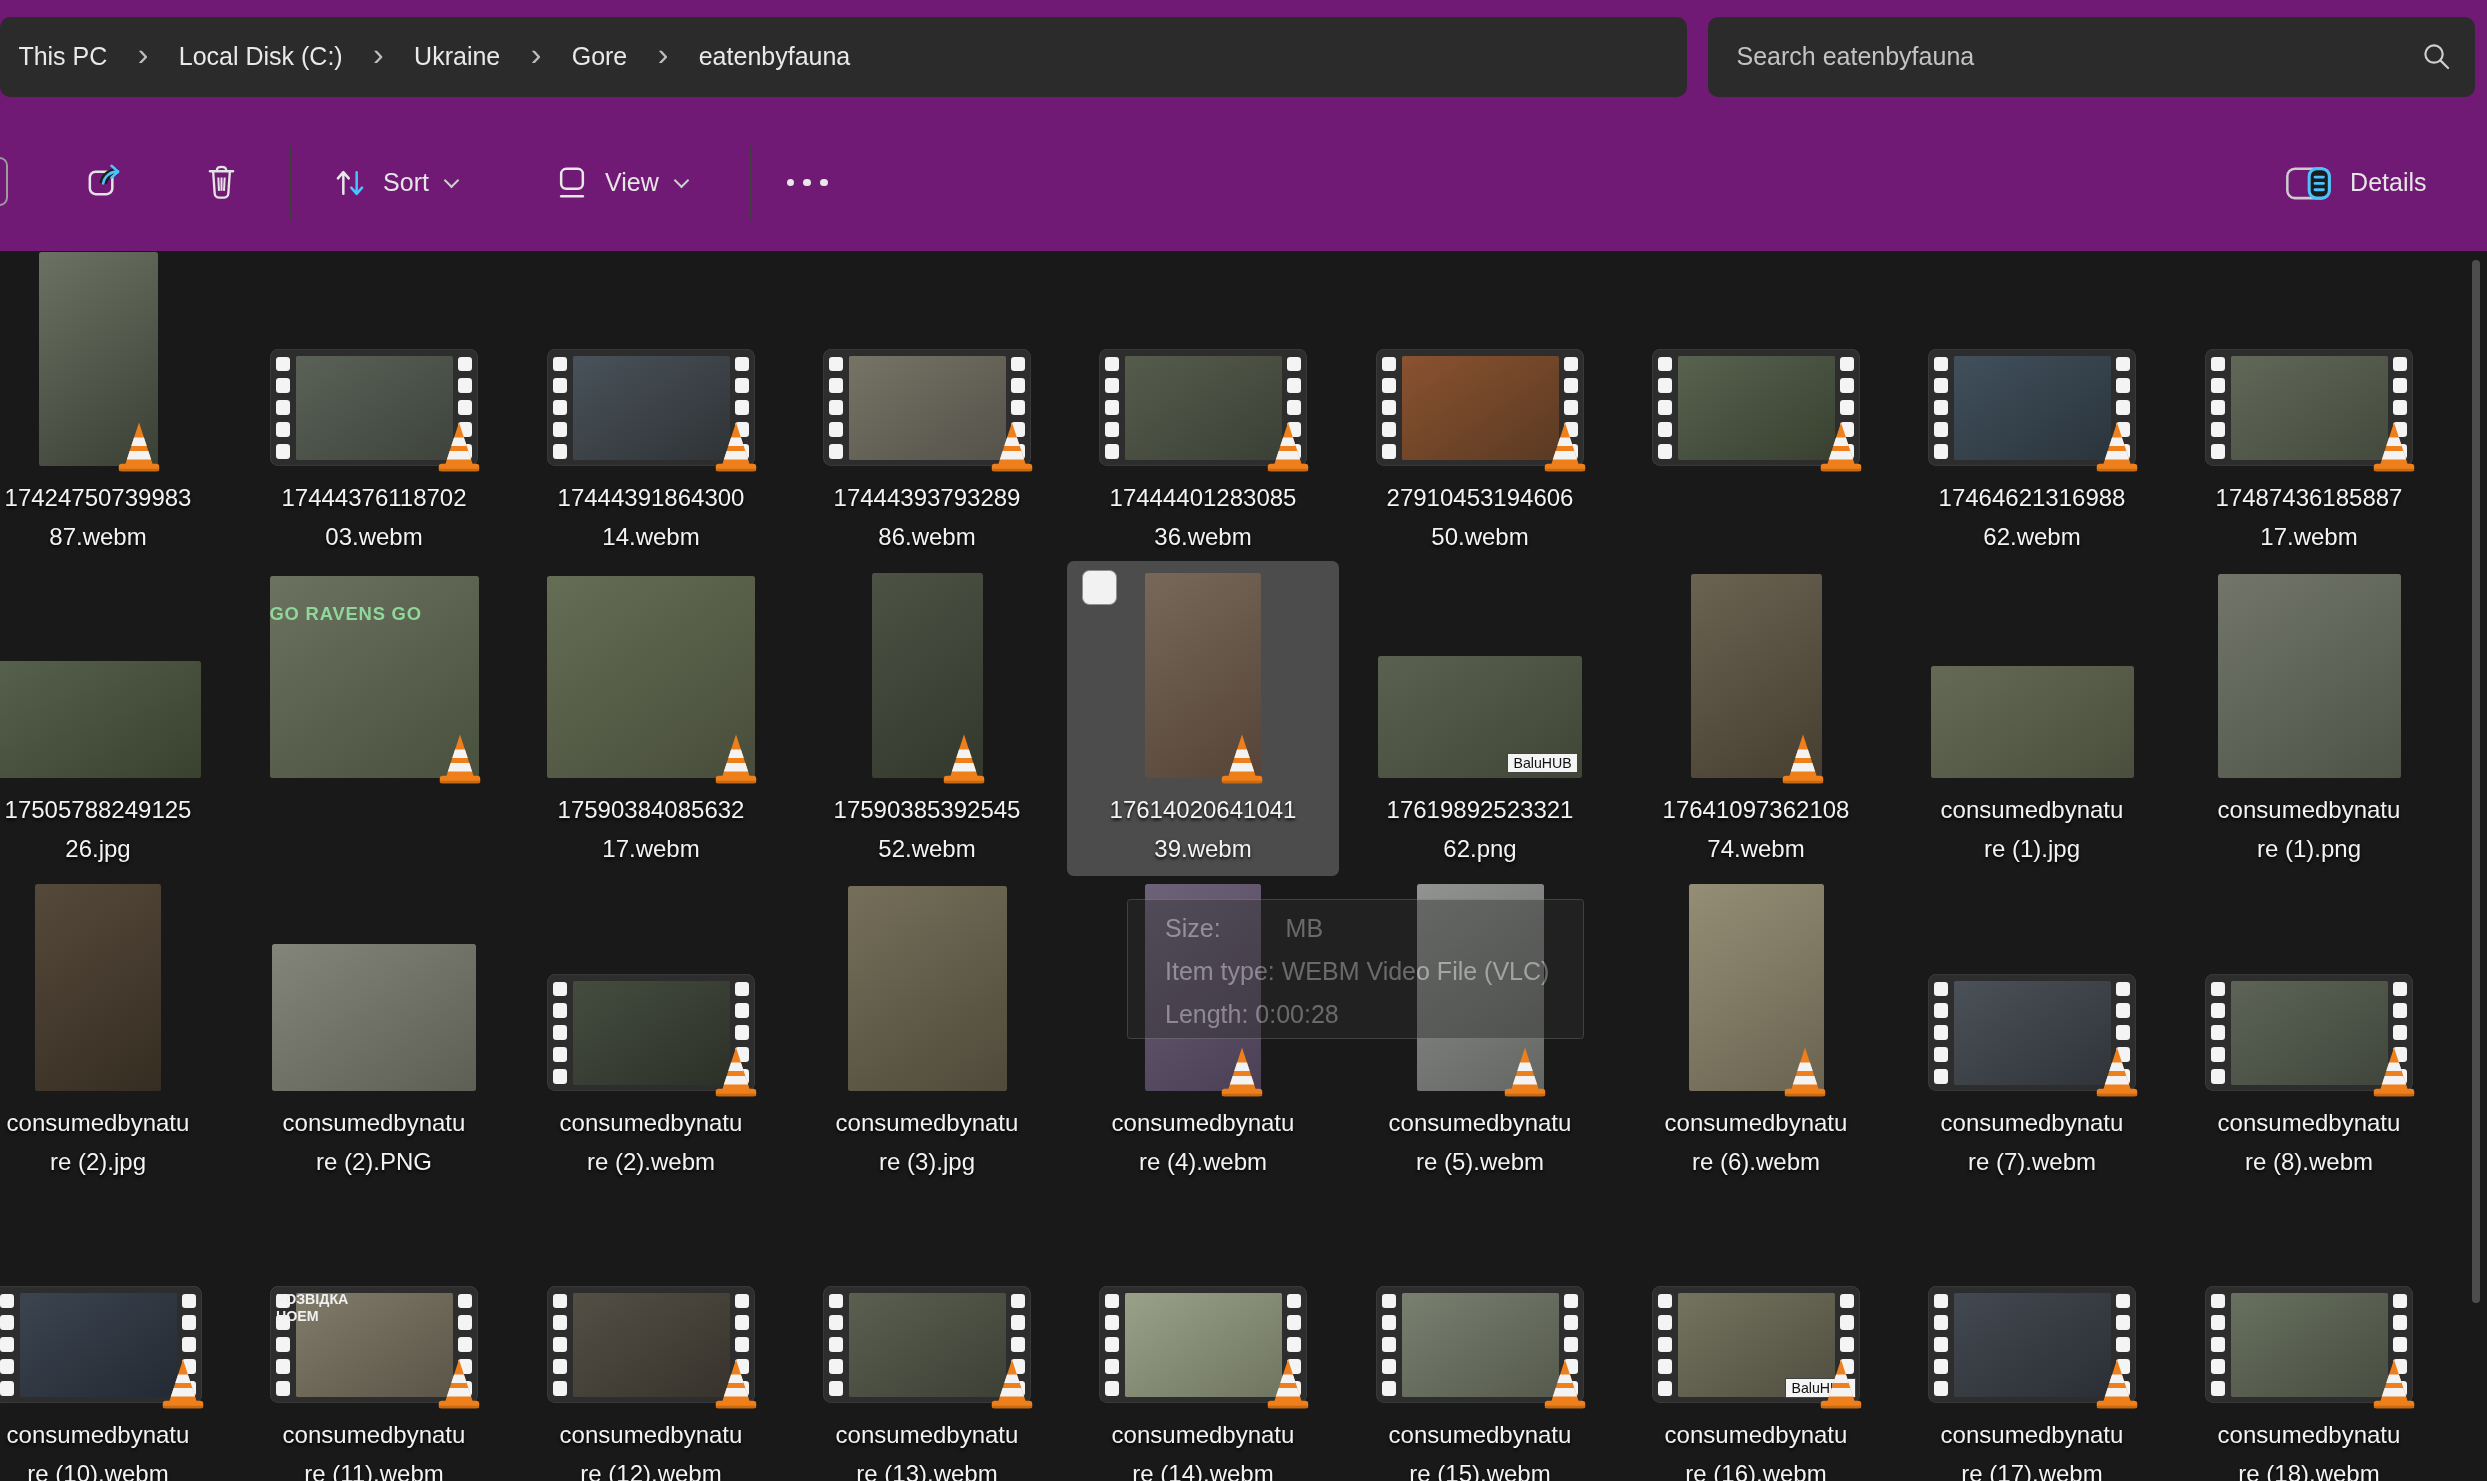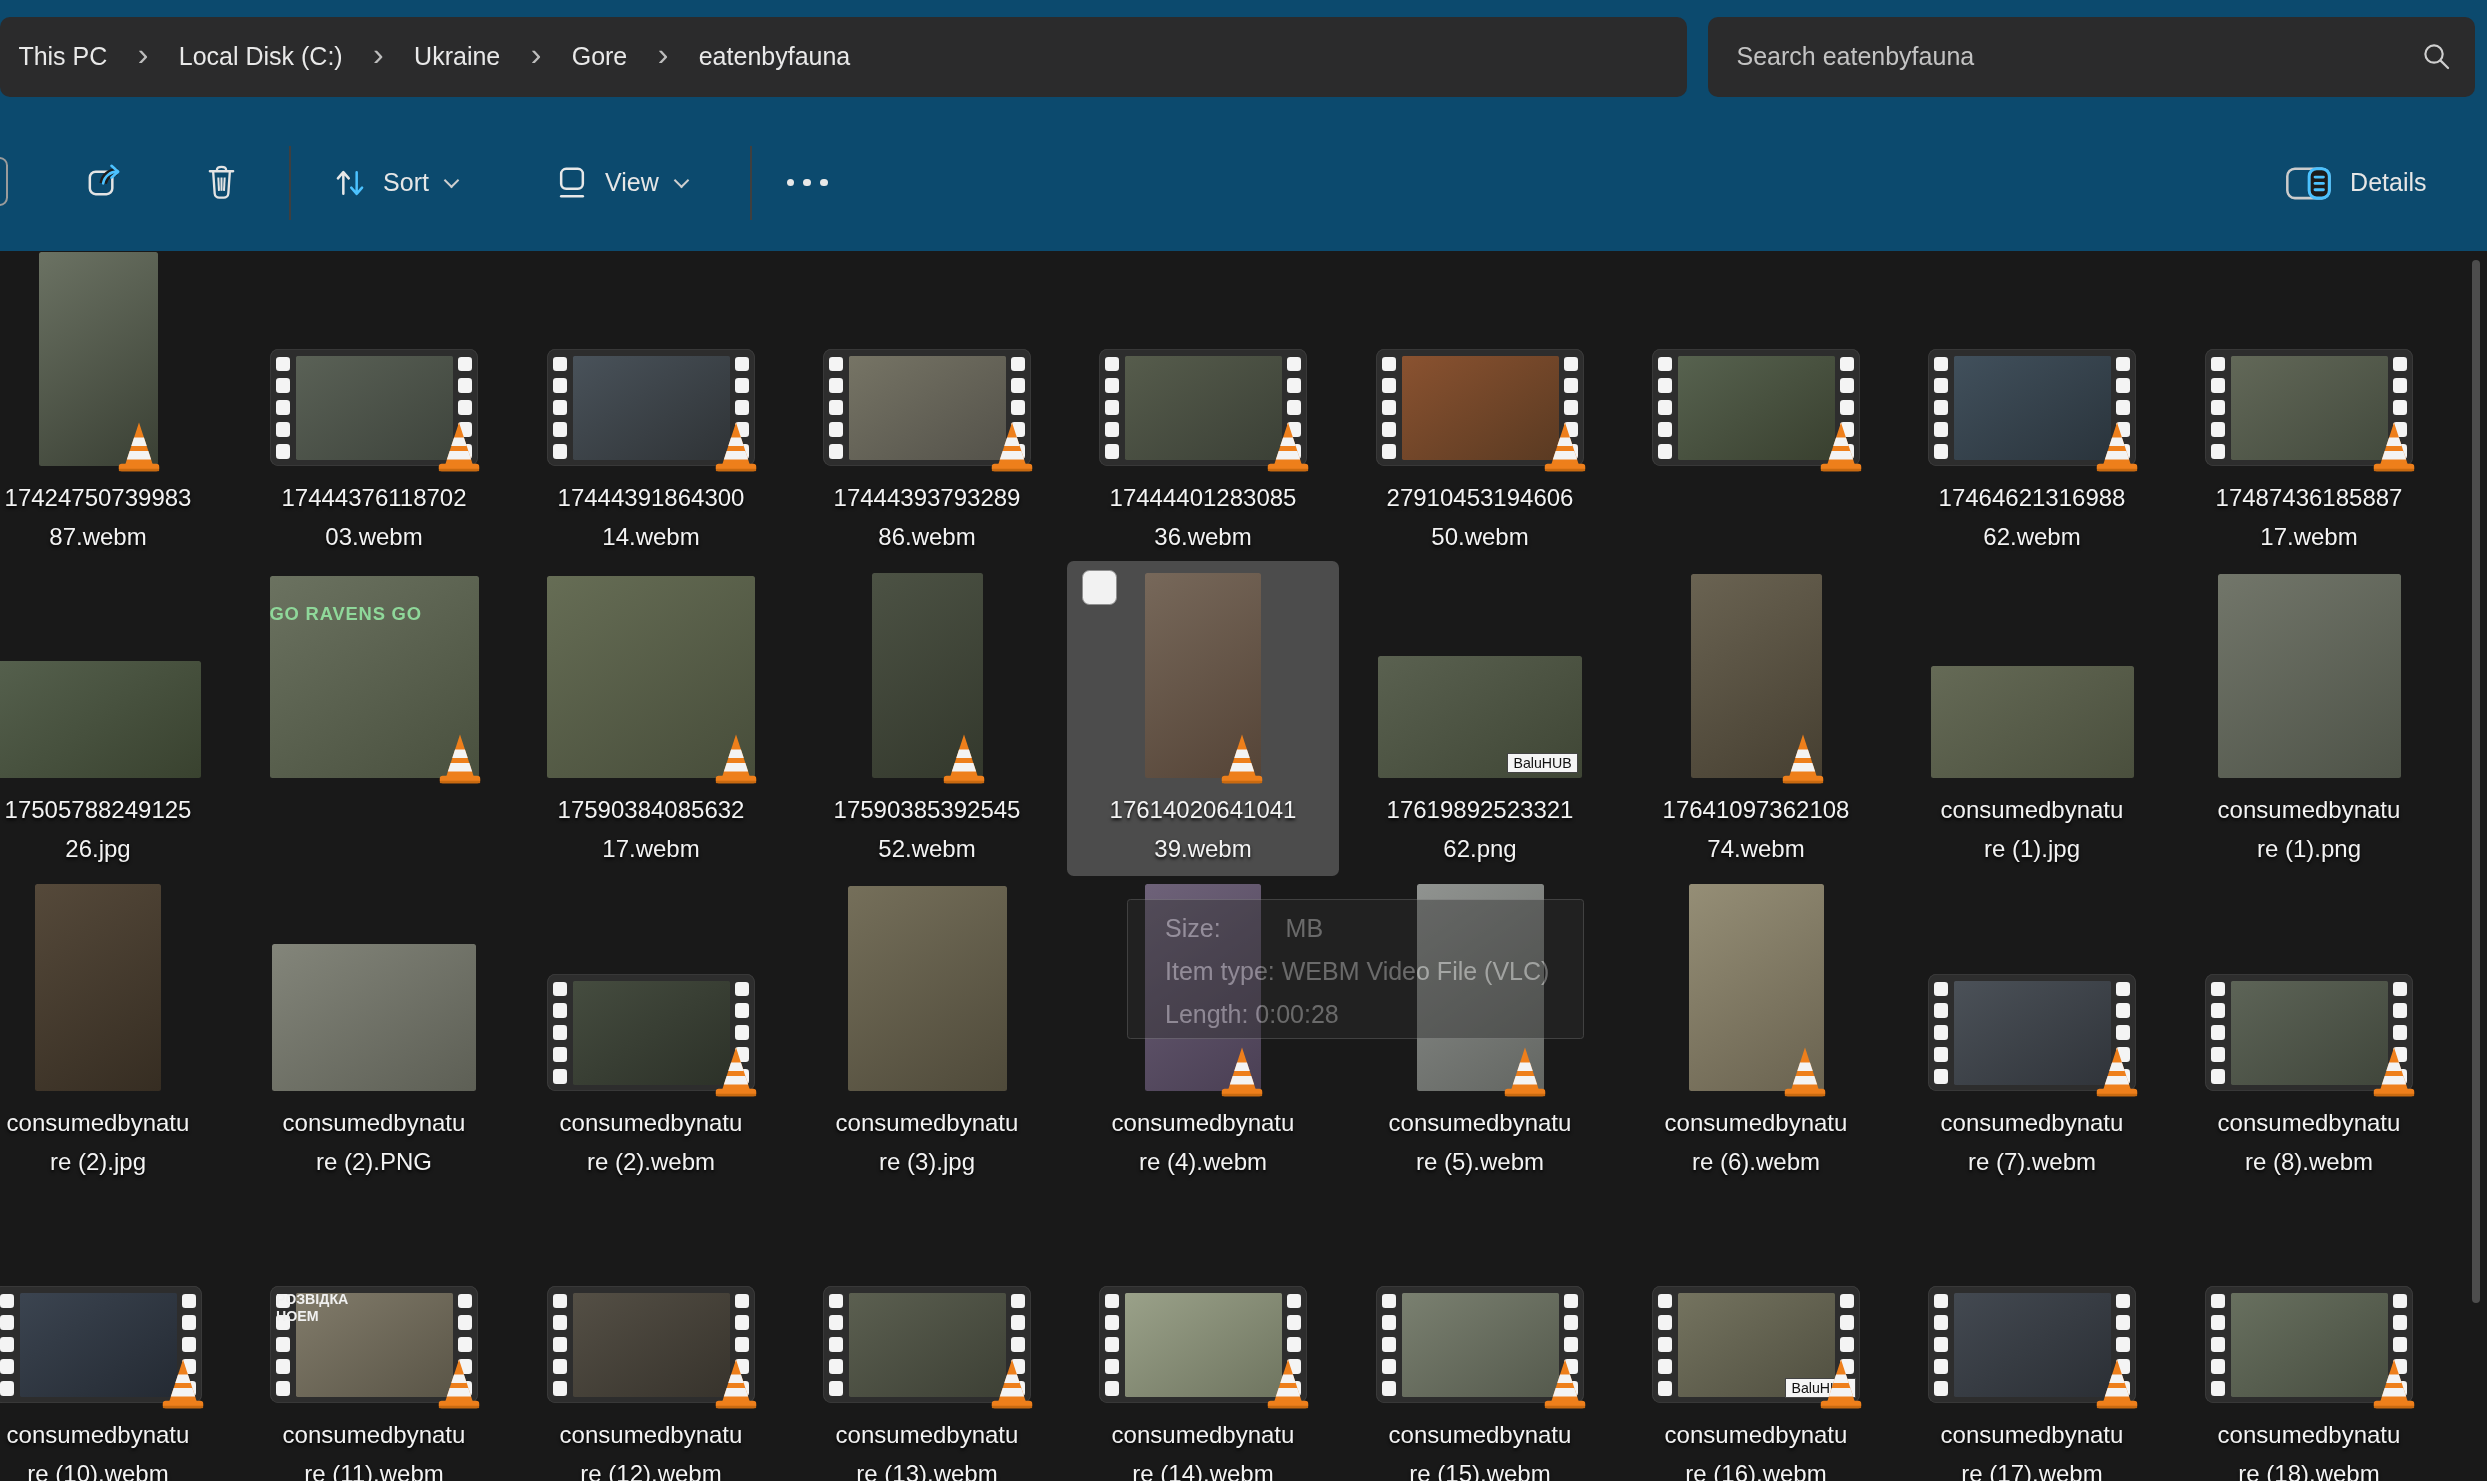--- a/index.html
+++ b/index.html
@@ -4,21 +4,21 @@
 <style>
   * { margin:0; padding:0; box-sizing:border-box; }
   html,body { width:2487px; height:1481px; overflow:hidden; }
   body {
     background:#191919;
     font-family:"Liberation Sans", sans-serif;
     color:#f1f1f1;
     position:relative;
   }
   
-  .header { position:absolute; left:0; top:0; width:2487px; height:251px; background:#0c4a6e; z-index:5; }
+  .header { position:absolute; left:0; top:0; width:2487px; height:251px; background:#701a75; z-index:5; }
   .addressbar {
     position:absolute; left:0; top:16.7px; width:1687px; height:80px;
     background:#2b2b2c; border-radius:10px;
     display:flex; align-items:center; padding-left:10px;
     font-size:25px; color:#e9e9e9; white-space:nowrap;
   }
   .crumb { padding:5px 8.4px; border-radius:5px; cursor:default; }
   .crumb-sep { color:#bdbdbd; font-size:32px; margin:0 22px 5px 22px; line-height:0; }
   .searchbar {
     position:absolute; left:1708px; top:16.7px; width:767px; height:80px;

